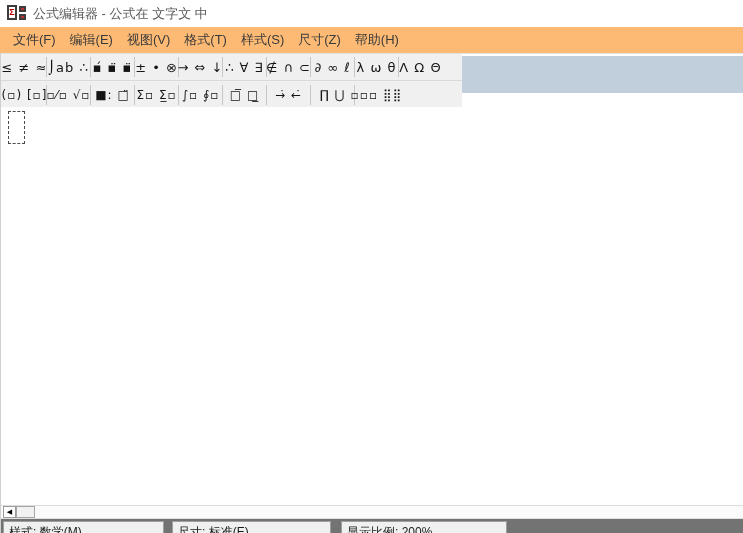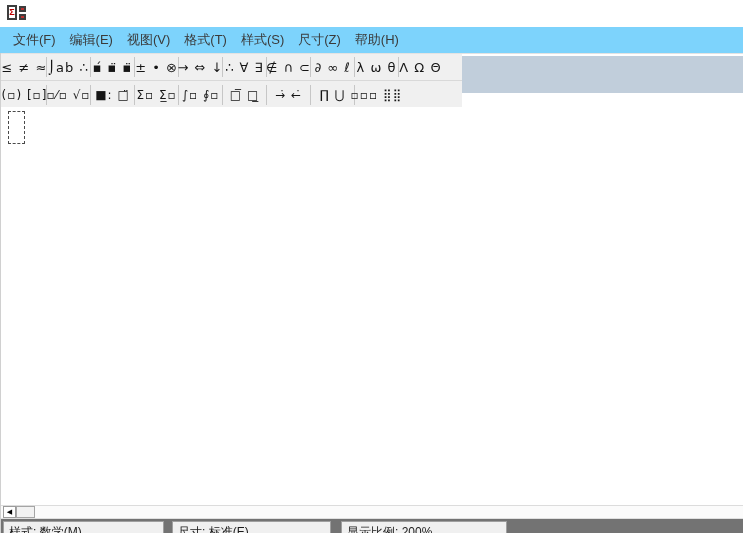--- a/index.html
+++ b/index.html
@@ -35,21 +35,21 @@
     background: #c03030;
   }
   .title-text { margin-left: 7px; font-size: 13px; color: #5a5a5a; white-space: nowrap; }
 
   
   .menubar {
     height: 26px;
     display: flex;
     align-items: center;
     padding-left: 6px;
-    background: #7dd3fc;
+    background: #fdba74;
     font-size: 13px;
     color: #3a3a3a;
   }
   .menu-item { padding: 3px 7px; white-space: nowrap; cursor: default; }
 
   
   .workarea { border-left: 1px solid #d0d0d0; height: 480px; position: relative; }
 
   
   .toolbar { display: flex; border-top: 1px solid #e3e3e3; height: 54px; }
@@ -128,20 +128,21 @@
 <div>
 
   <div class="titlebar">
     <span class="appicon">
       <span class="ai-big">Σ</span>
       <span class="ai-col">
         <span class="ai-sm"></span>
         <span class="ai-sm"></span>
       </span>
     </span>
+    <span class="title-text">公式编辑器 - 公式在 文字文 中</span>
   </div>
 
   <div class="menubar">
     <span class="menu-item">文件(F)</span>
     <span class="menu-item">编辑(E)</span>
     <span class="menu-item">视图(V)</span>
     <span class="menu-item">格式(T)</span>
     <span class="menu-item">样式(S)</span>
     <span class="menu-item">尺寸(Z)</span>
     <span class="menu-item">帮助(H)</span>

